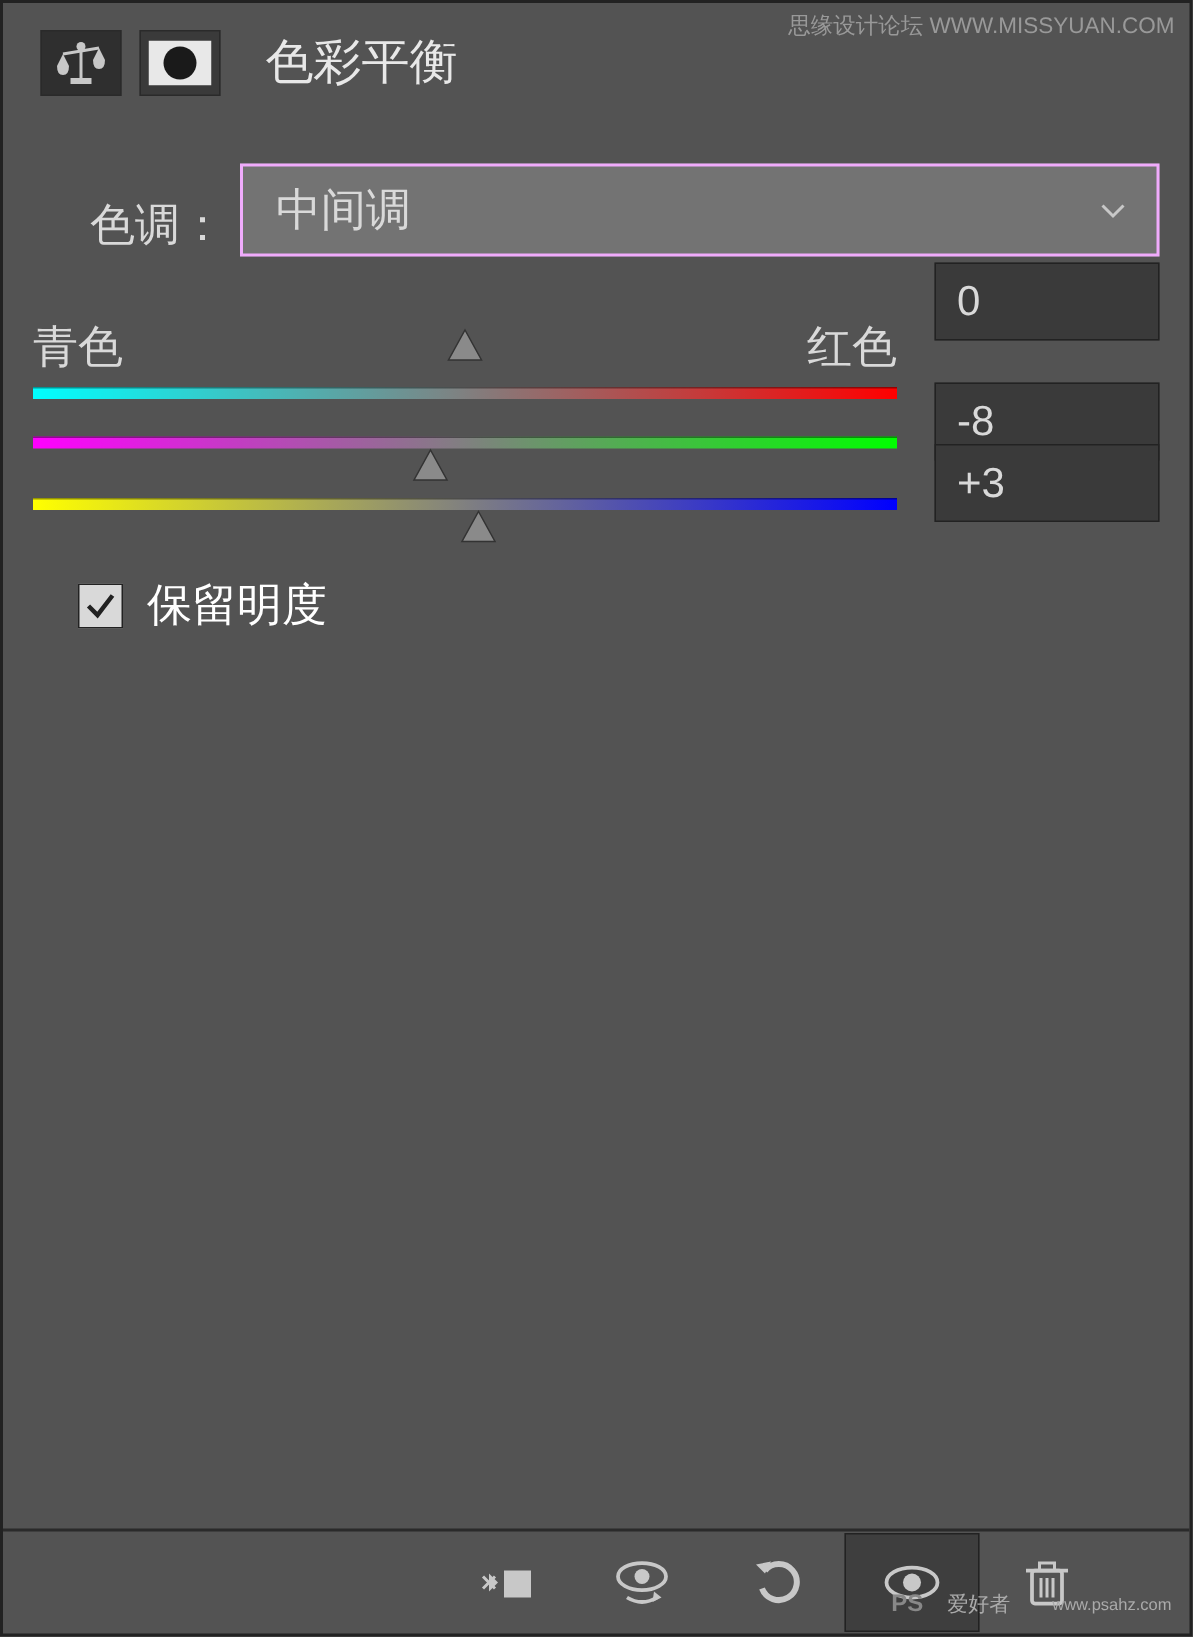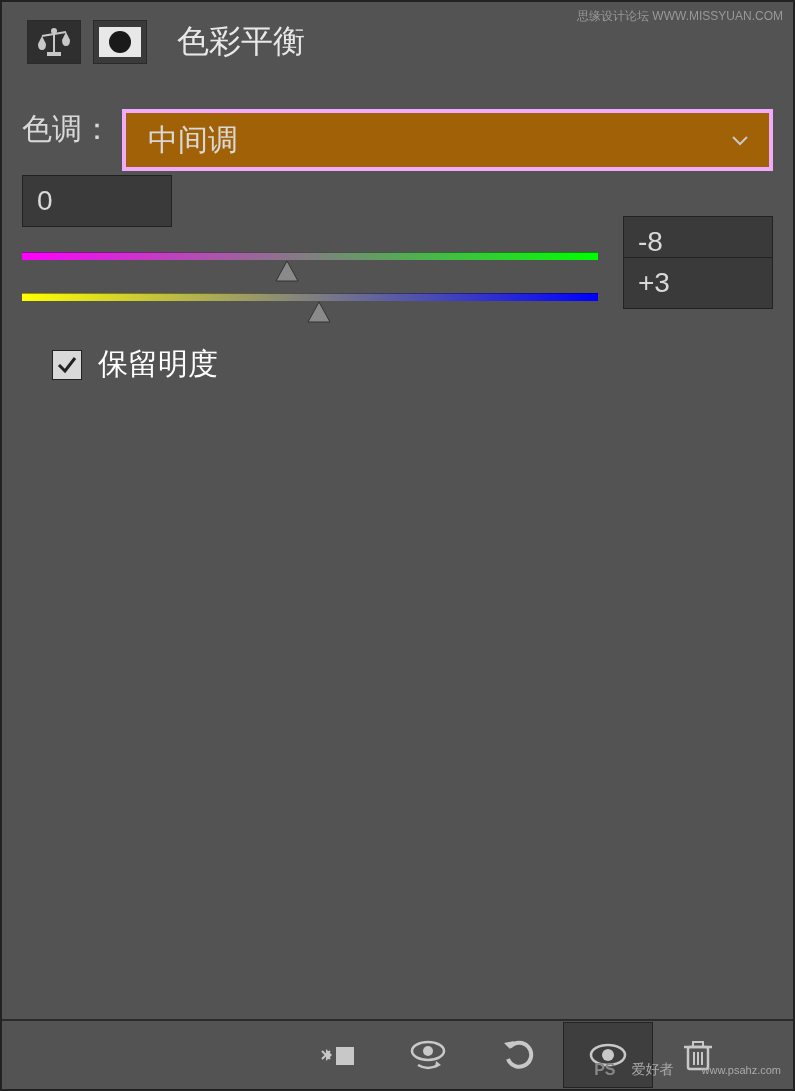--- a/index.html
+++ b/index.html
@@ -52,35 +52,36 @@
       height: 30px;
     }
     .panel-title {
       font-size: 32px;
       color: #e8e8e8;
       margin-left: 18px;
       font-weight: normal;
     }
     .tone-row {
       display: flex;
-      align-items: flex-start;
+      align-items: flex-end;
       padding: 0 20px;
       margin-top: 15px;
       margin-bottom: 40px;
+      margin-left: 38px;
     }
     .tone-label {
       font-size: 30px;
       color: #d9d9d9;
       margin-right: 10px;
     }
     .dropdown {
       flex: 1;
       height: 62px;
-      background: #a16207;
-      border: 4px solid #f0abfc;
+      background: #737373;
+      border: 2px solid #f0abfc;
       display: flex;
       align-items: center;
       padding: 0 22px;
       position: relative;
       cursor: pointer;
     }
     .dropdown-text {
       font-size: 30px;
       color: #d9d9d9;
     }
@@ -203,21 +204,21 @@
       border: 1px solid #222;
     }
     .bottom-btn svg {
       width: 44px;
       height: 36px;
     }
     .watermark-top {
       position: absolute;
       top: 6px;
       right: 10px;
-      font-size: 12px;
+      font-size: 15px;
       color: #999;
       font-family: Arial, sans-serif;
     }
     .watermark-bottom {
       position: absolute;
       bottom: 10px;
       right: 12px;
       font-size: 14px;
       color: #aaa;
       font-family: Arial, sans-serif;
@@ -263,20 +264,32 @@
     <svg class="dropdown-chevron" viewBox="0 0 18 12">
       <path d="M 2 3 L 9 10 L 16 3" stroke="#c8c8c8" stroke-width="2" fill="none"></path>
     </svg>
   </div>
 </div>
 
 <div class="sliders-area">
 
   <div class="slider-row">
     <div class="slider-body">
+      <div class="slider-track-wrap">
+        <div class="slider-labels">
+          <span>青色</span>
+          <span>红色</span>
+        </div>
+        <div class="slider-track track-cyan-red"></div>
+        <div class="slider-handle" id="handle1" style="left: 50%;">
+          <svg viewBox="0 0 26 24">
+              <path d="M 13 2 L 24 22 L 2 22 Z" fill="#8a8a8a" stroke="#333" stroke-width="1"></path>
+            </svg>
+        </div>
+      </div>
       <div class="value-box">0</div>
     </div>
   </div>
 
   <div class="slider-row">
     <div class="slider-body">
       <div class="slider-track-wrap">
         <div class="slider-track track-magenta-green"></div>
         <div class="slider-handle" id="handle2" style="left: 46%;">
           <svg viewBox="0 0 26 24">

